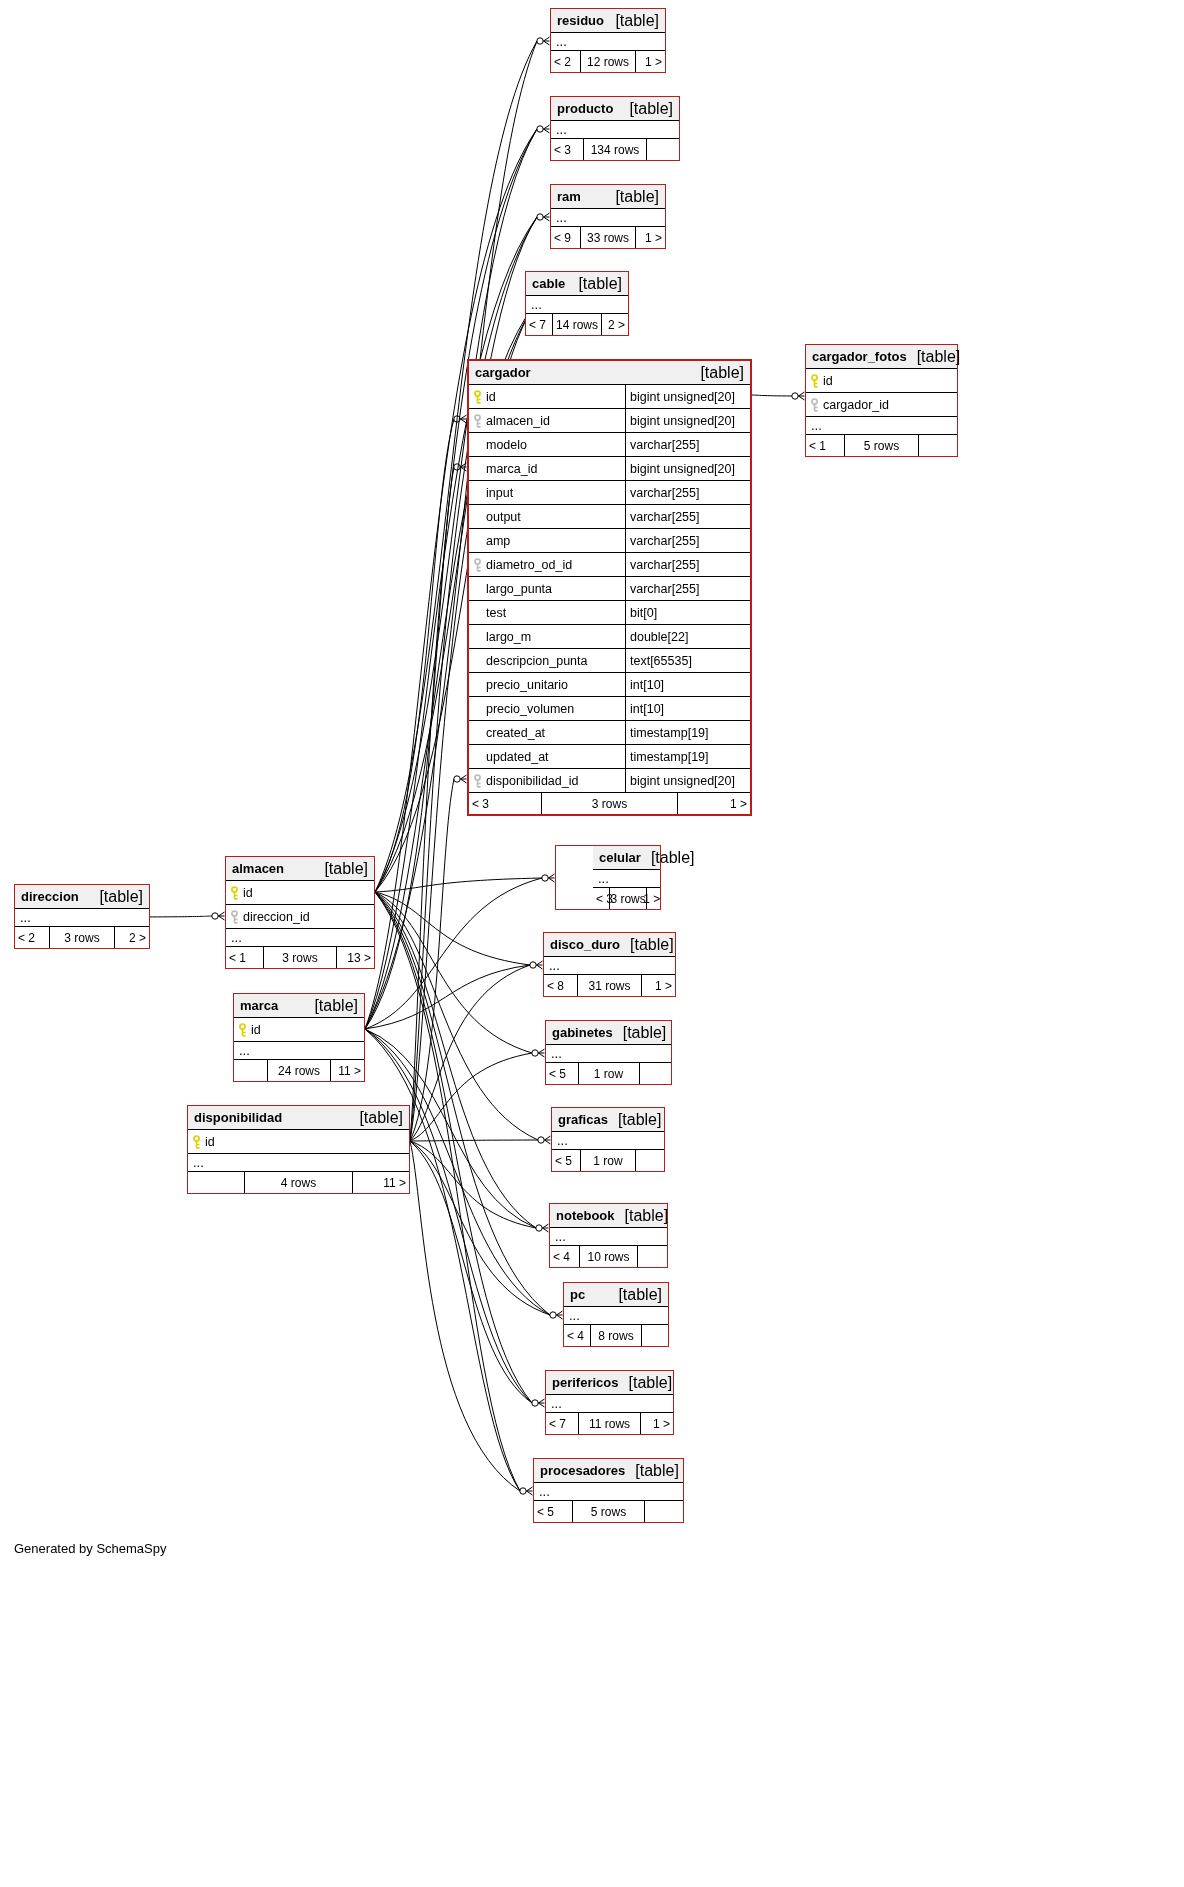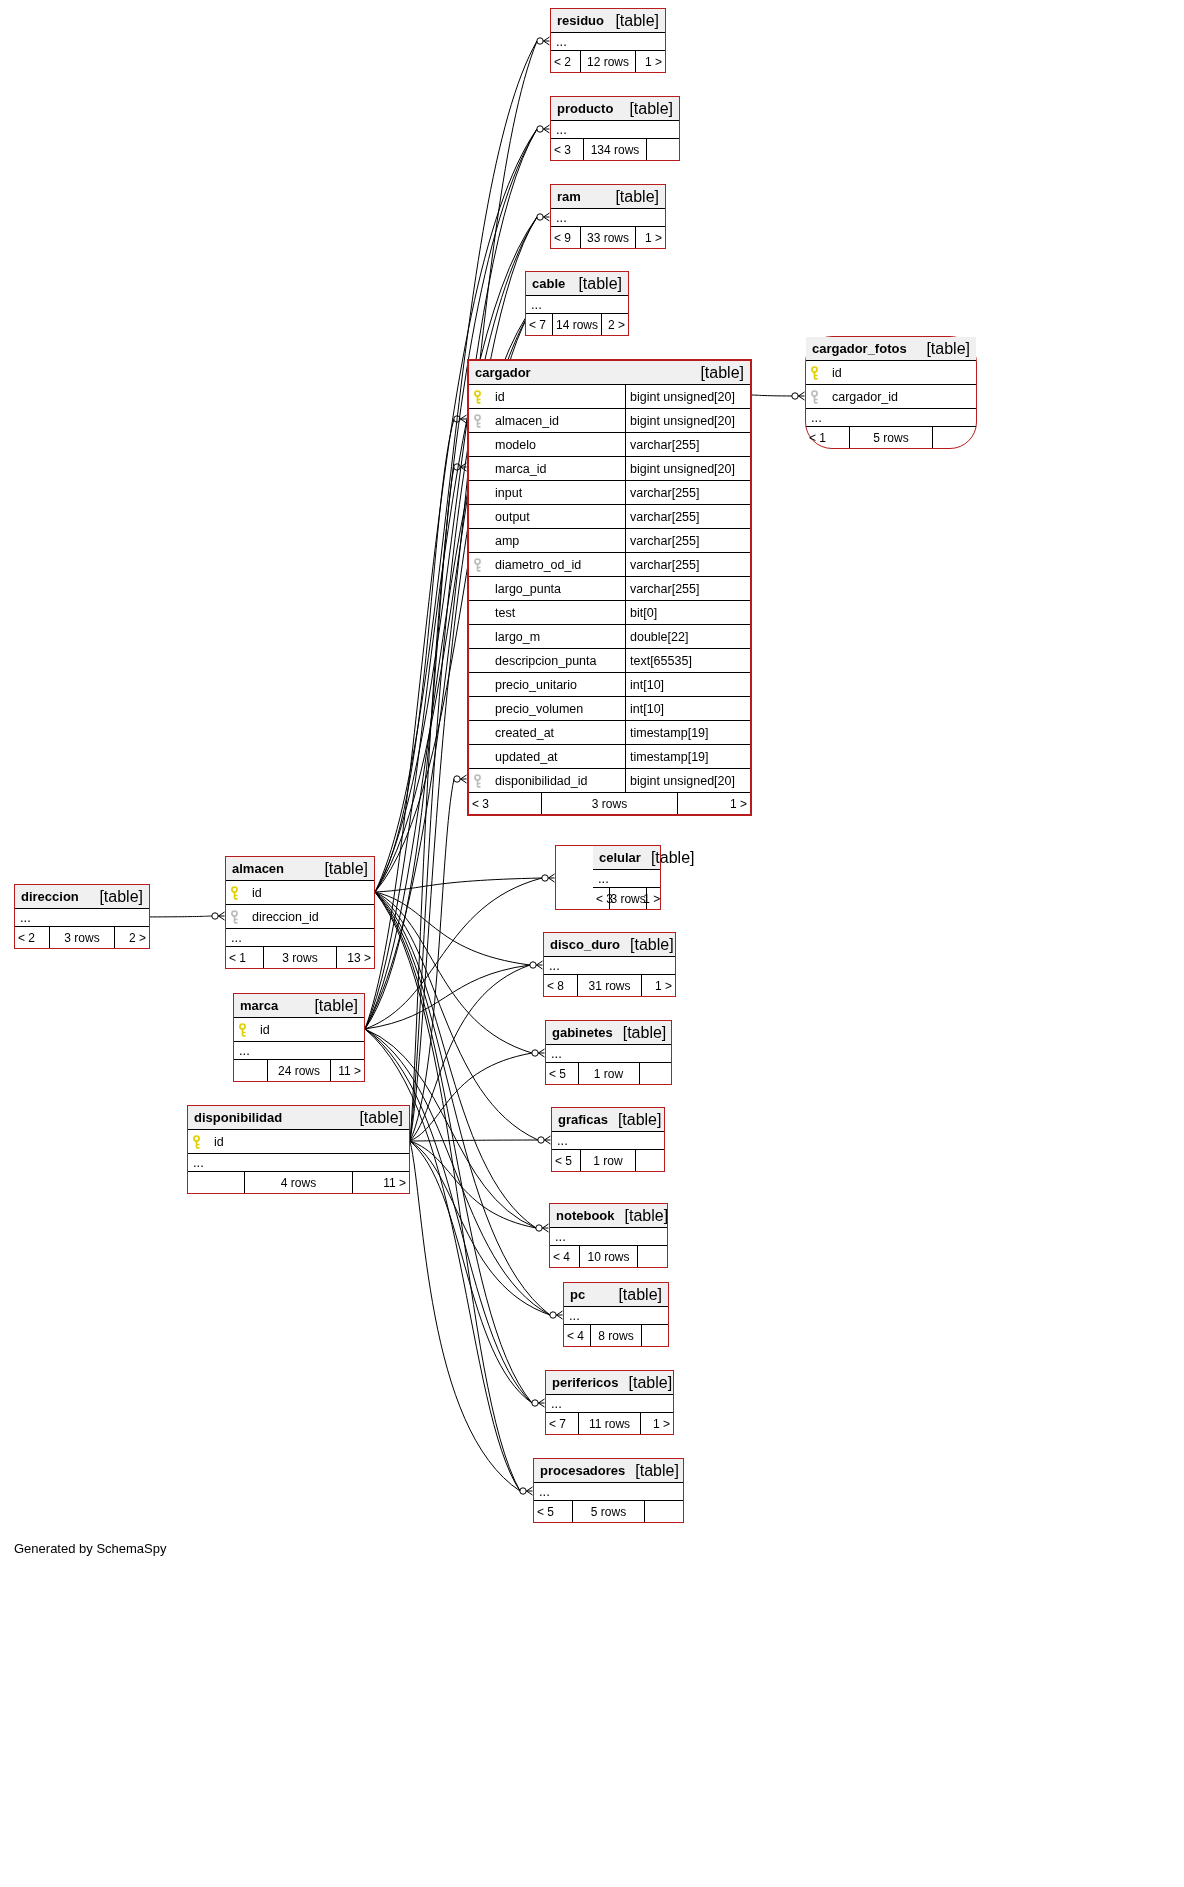--- a/index.html
+++ b/index.html
@@ -7,21 +7,21 @@
   #edges{position:absolute;left:0;top:0;z-index:0;}
   #tables{position:absolute;left:0;top:0;width:100%;height:100%;z-index:1;pointer-events:none;}
   .tbl{position:absolute;z-index:1;background:#ffffff;border:1px solid #b91c1c;box-sizing:border-box;pointer-events:auto;}
   .tbl.emph{border-width:2px;}
   .t-head{display:flex;justify-content:space-between;align-items:center;gap:10px;height:24px;padding:0 6px;background:#f0f0f0;border-bottom:1px solid #000;box-sizing:border-box;}
   .t-name{font-weight:bold;font-size:13px;white-space:nowrap;color:#000;}
   .t-badge{font-size:16px;white-space:nowrap;color:#000;}
   .t-row{display:flex;align-items:center;height:24px;border-bottom:1px solid #000;box-sizing:border-box;overflow:hidden;}
   .t-row.t-ellipsis{height:18px;padding-left:5px;font-size:13px;}
   .icon-slot{width:17px;display:inline-flex;justify-content:center;align-items:center;flex:none;}
-  .c-name{flex:1;font-size:12.5px;white-space:nowrap;color:#000;margin-left:9px;}
+  .c-name{flex:1;font-size:12.5px;white-space:nowrap;color:#000;}
   .c-type{flex:none;align-self:stretch;display:inline-flex;align-items:center;border-left:1px solid #000;padding-left:4px;font-size:12.5px;white-space:nowrap;box-sizing:border-box;color:#000;}
   .t-foot{display:flex;align-items:stretch;height:21px;font-size:12px;color:#000;}
   .f-l{width:26%;flex:none;display:inline-flex;align-items:center;padding:0 3px;border-right:1px solid #000;box-sizing:border-box;white-space:nowrap;}
   .f-m{flex:1;display:inline-flex;align-items:center;justify-content:center;white-space:nowrap;}
   .f-r{width:26%;flex:none;display:inline-flex;align-items:center;justify-content:flex-end;padding:0 3px;border-left:1px solid #000;box-sizing:border-box;white-space:nowrap;}
   #footer-note{position:absolute;left:14px;top:1541px;font-size:13px;color:#000;z-index:2;}
 </style>
 </head>
 <body>
 
@@ -299,21 +299,21 @@
           </span>
           <span class="c-name">disponibilidad_id</span>
           <span class="c-type" style="width: 125px;">bigint unsigned[20]</span>
         </div>
         <div class="t-foot">
           <span class="f-l">&lt; 3</span>
           <span class="f-m">3 rows</span>
           <span class="f-r">1 &gt;</span>
         </div>
       </div>
-      <div class="tbl" style="left: 805px; top: 336px; width: 172px; border-radius: 27px;">
+      <div class="tbl" style="left: 805px; top: 344px; width: 153px;">
         <div class="t-head">
           <span class="t-name">cargador_fotos</span>
           <span class="t-badge">[table]</span>
         </div>
         <div class="t-row">
           <span class="icon-slot">
             <svg width="11" height="14" viewBox="0 0 11 14">
               <circle cx="5.5" cy="3.6" r="2.6" fill="none" stroke="#dfd000" stroke-width="1.7"></circle>
               <path d="M5.5 6.2 L5.5 12.8 M5.5 9.5 L8.5 9.5 M5.5 12.8 L8.5 12.8" fill="none" stroke="#dfd000" stroke-width="1.7"></path>
             </svg>

